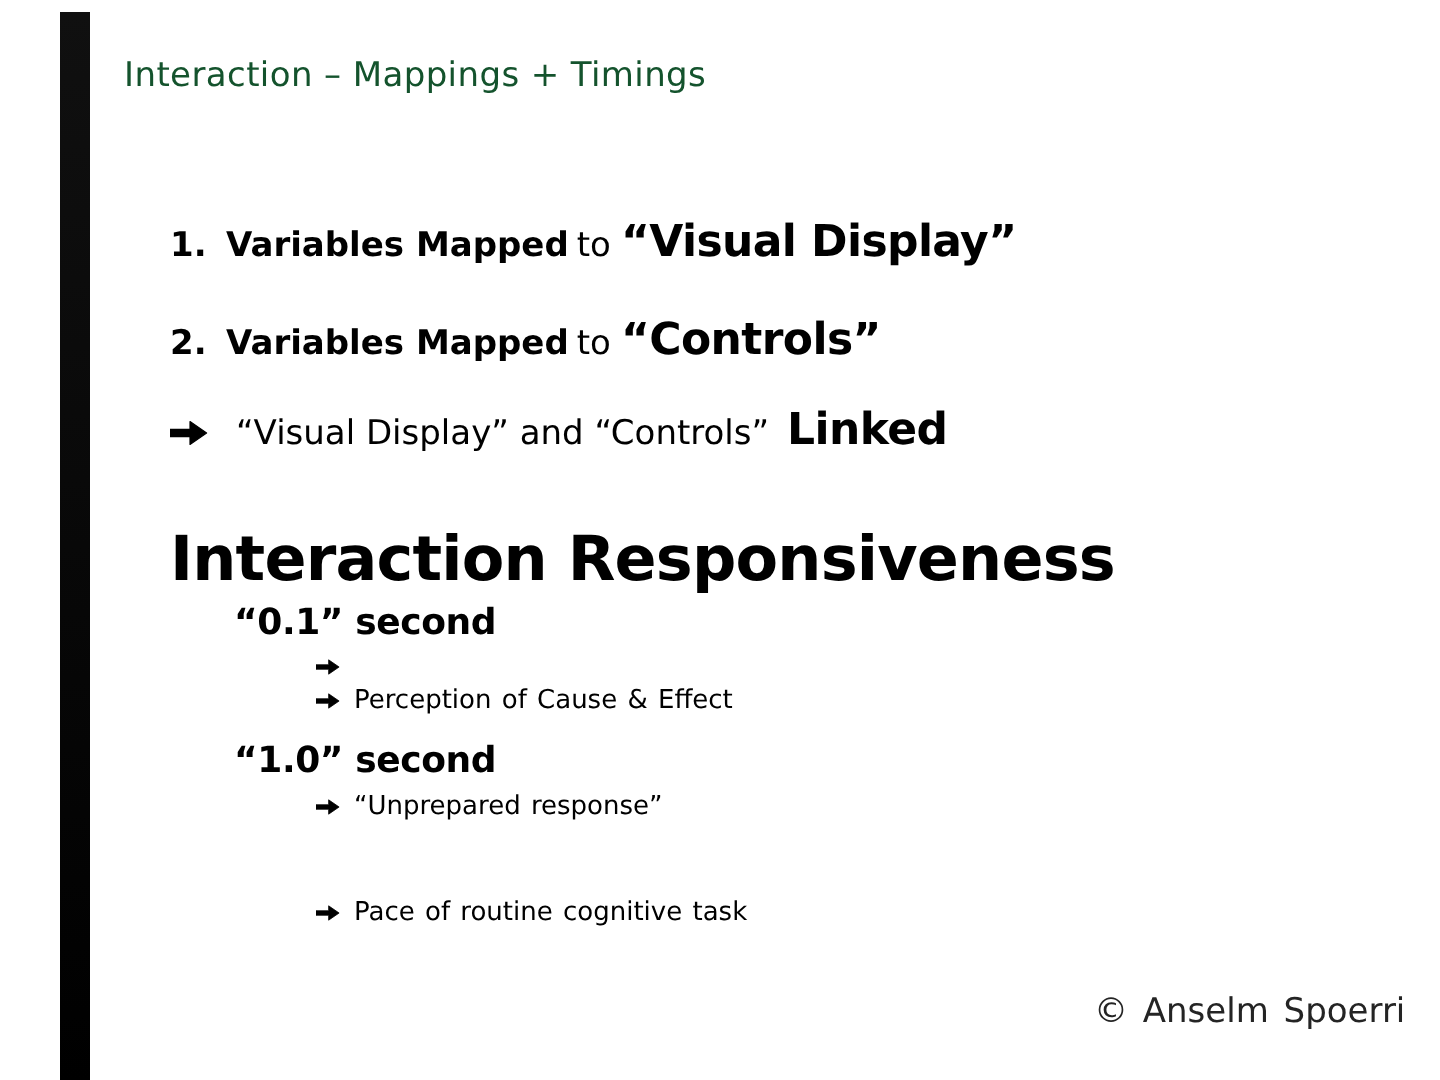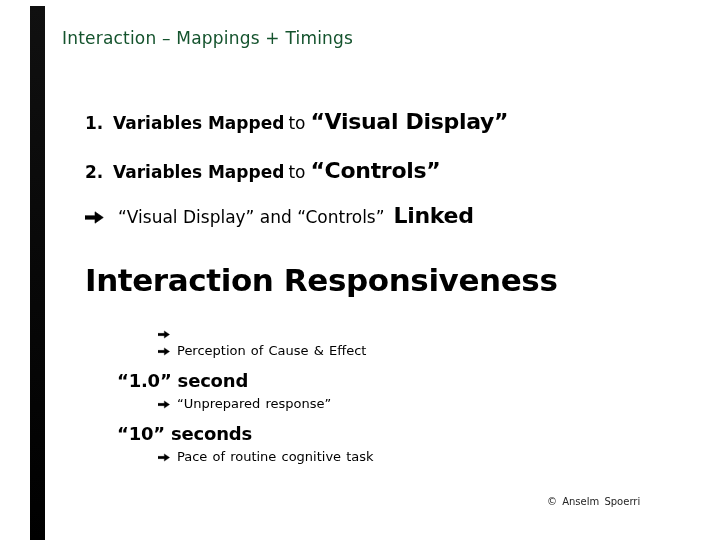--- a/index.html
+++ b/index.html
@@ -21,21 +21,21 @@
   .conn{font-size:17px;font-weight:normal;margin:0 5px 0 4px;}
   .emph{font-size:22px;font-weight:bold;letter-spacing:-.3px;}
   .arrowline{left:85px;top:204px;line-height:24px;}
   .arrowline .plain{font-size:17px;margin:0 9px 0 14px;}
   .arrow-svg{display:inline-block;vertical-align:-1px;}
   .tlabel{left:117px;font-size:18px;font-weight:bold;letter-spacing:-.2px;line-height:1.15;}
   .tl1{top:302px;} .tl2{top:371px;} .tl3{top:424px;}
   .tbullet{left:158px;font-size:13px;line-height:1.15;word-spacing:1px;}
   .tb1a{top:327px;} .tb1b{top:344px;} .tb2a{top:397px;} .tb3a{top:450px;}
   .tbullet .arrow-svg{margin-right:7px;vertical-align:-1px;}
-  .copyright{left:547px;top:496px;font-size:10px;color:#242424;word-spacing:2px;}
+  .copyright{left:547px;top:496px;font-size:17px;color:#242424;word-spacing:2px;}
 </style>
 </head>
 <body>
 
 <div class="slide">
 
   <div class="left-bar"></div>
 
   <div class="abs title">Interaction – Mappings + Timings</div>
 
@@ -51,20 +51,21 @@
   <div class="abs arrowline">
     <span class="arrow-svg">
       <svg width="19" height="13" viewBox="0 0 19 13">
           <path d="M0 4.7 H10 V0.8 L18.3 6.5 L10 12.2 V8.3 H0 Z" fill="#000" stroke="#000" stroke-width="0.6" stroke-linejoin="round"></path>
         </svg>
     </span><span class="plain">“Visual Display” and “Controls”</span><span class="emph">Linked</span>
   </div>
 
   <div class="abs h2">Interaction Responsiveness</div>
 
+  <div class="abs tlabel tl1">“0.1” second</div>
   <div class="abs tbullet tb1a">
     <span class="arrow-svg">
       <svg width="12" height="9" viewBox="0 0 19 13">
           <path d="M0 4.7 H10 V0.8 L18.3 6.5 L10 12.2 V8.3 H0 Z" fill="#000" stroke="#000" stroke-width="0.6" stroke-linejoin="round"></path>
         </svg>
     </span>
   </div>
   <div class="abs tbullet tb1b">
     <span class="arrow-svg">
       <svg width="12" height="9" viewBox="0 0 19 13">
@@ -75,21 +76,20 @@
 
   <div class="abs tlabel tl2">“1.0” second</div>
   <div class="abs tbullet tb2a">
     <span class="arrow-svg">
       <svg width="12" height="9" viewBox="0 0 19 13">
           <path d="M0 4.7 H10 V0.8 L18.3 6.5 L10 12.2 V8.3 H0 Z" fill="#000" stroke="#000" stroke-width="0.6" stroke-linejoin="round"></path>
         </svg>
     </span><span>“Unprepared response”</span>
   </div>
 
-  <div class="abs tlabel tl3">“10” seconds</div>
   <div class="abs tbullet tb3a">
     <span class="arrow-svg">
       <svg width="12" height="9" viewBox="0 0 19 13">
           <path d="M0 4.7 H10 V0.8 L18.3 6.5 L10 12.2 V8.3 H0 Z" fill="#000" stroke="#000" stroke-width="0.6" stroke-linejoin="round"></path>
         </svg>
     </span><span>Pace of routine cognitive task</span>
   </div>
 
   <div class="abs copyright">© Anselm Spoerri</div>
 

